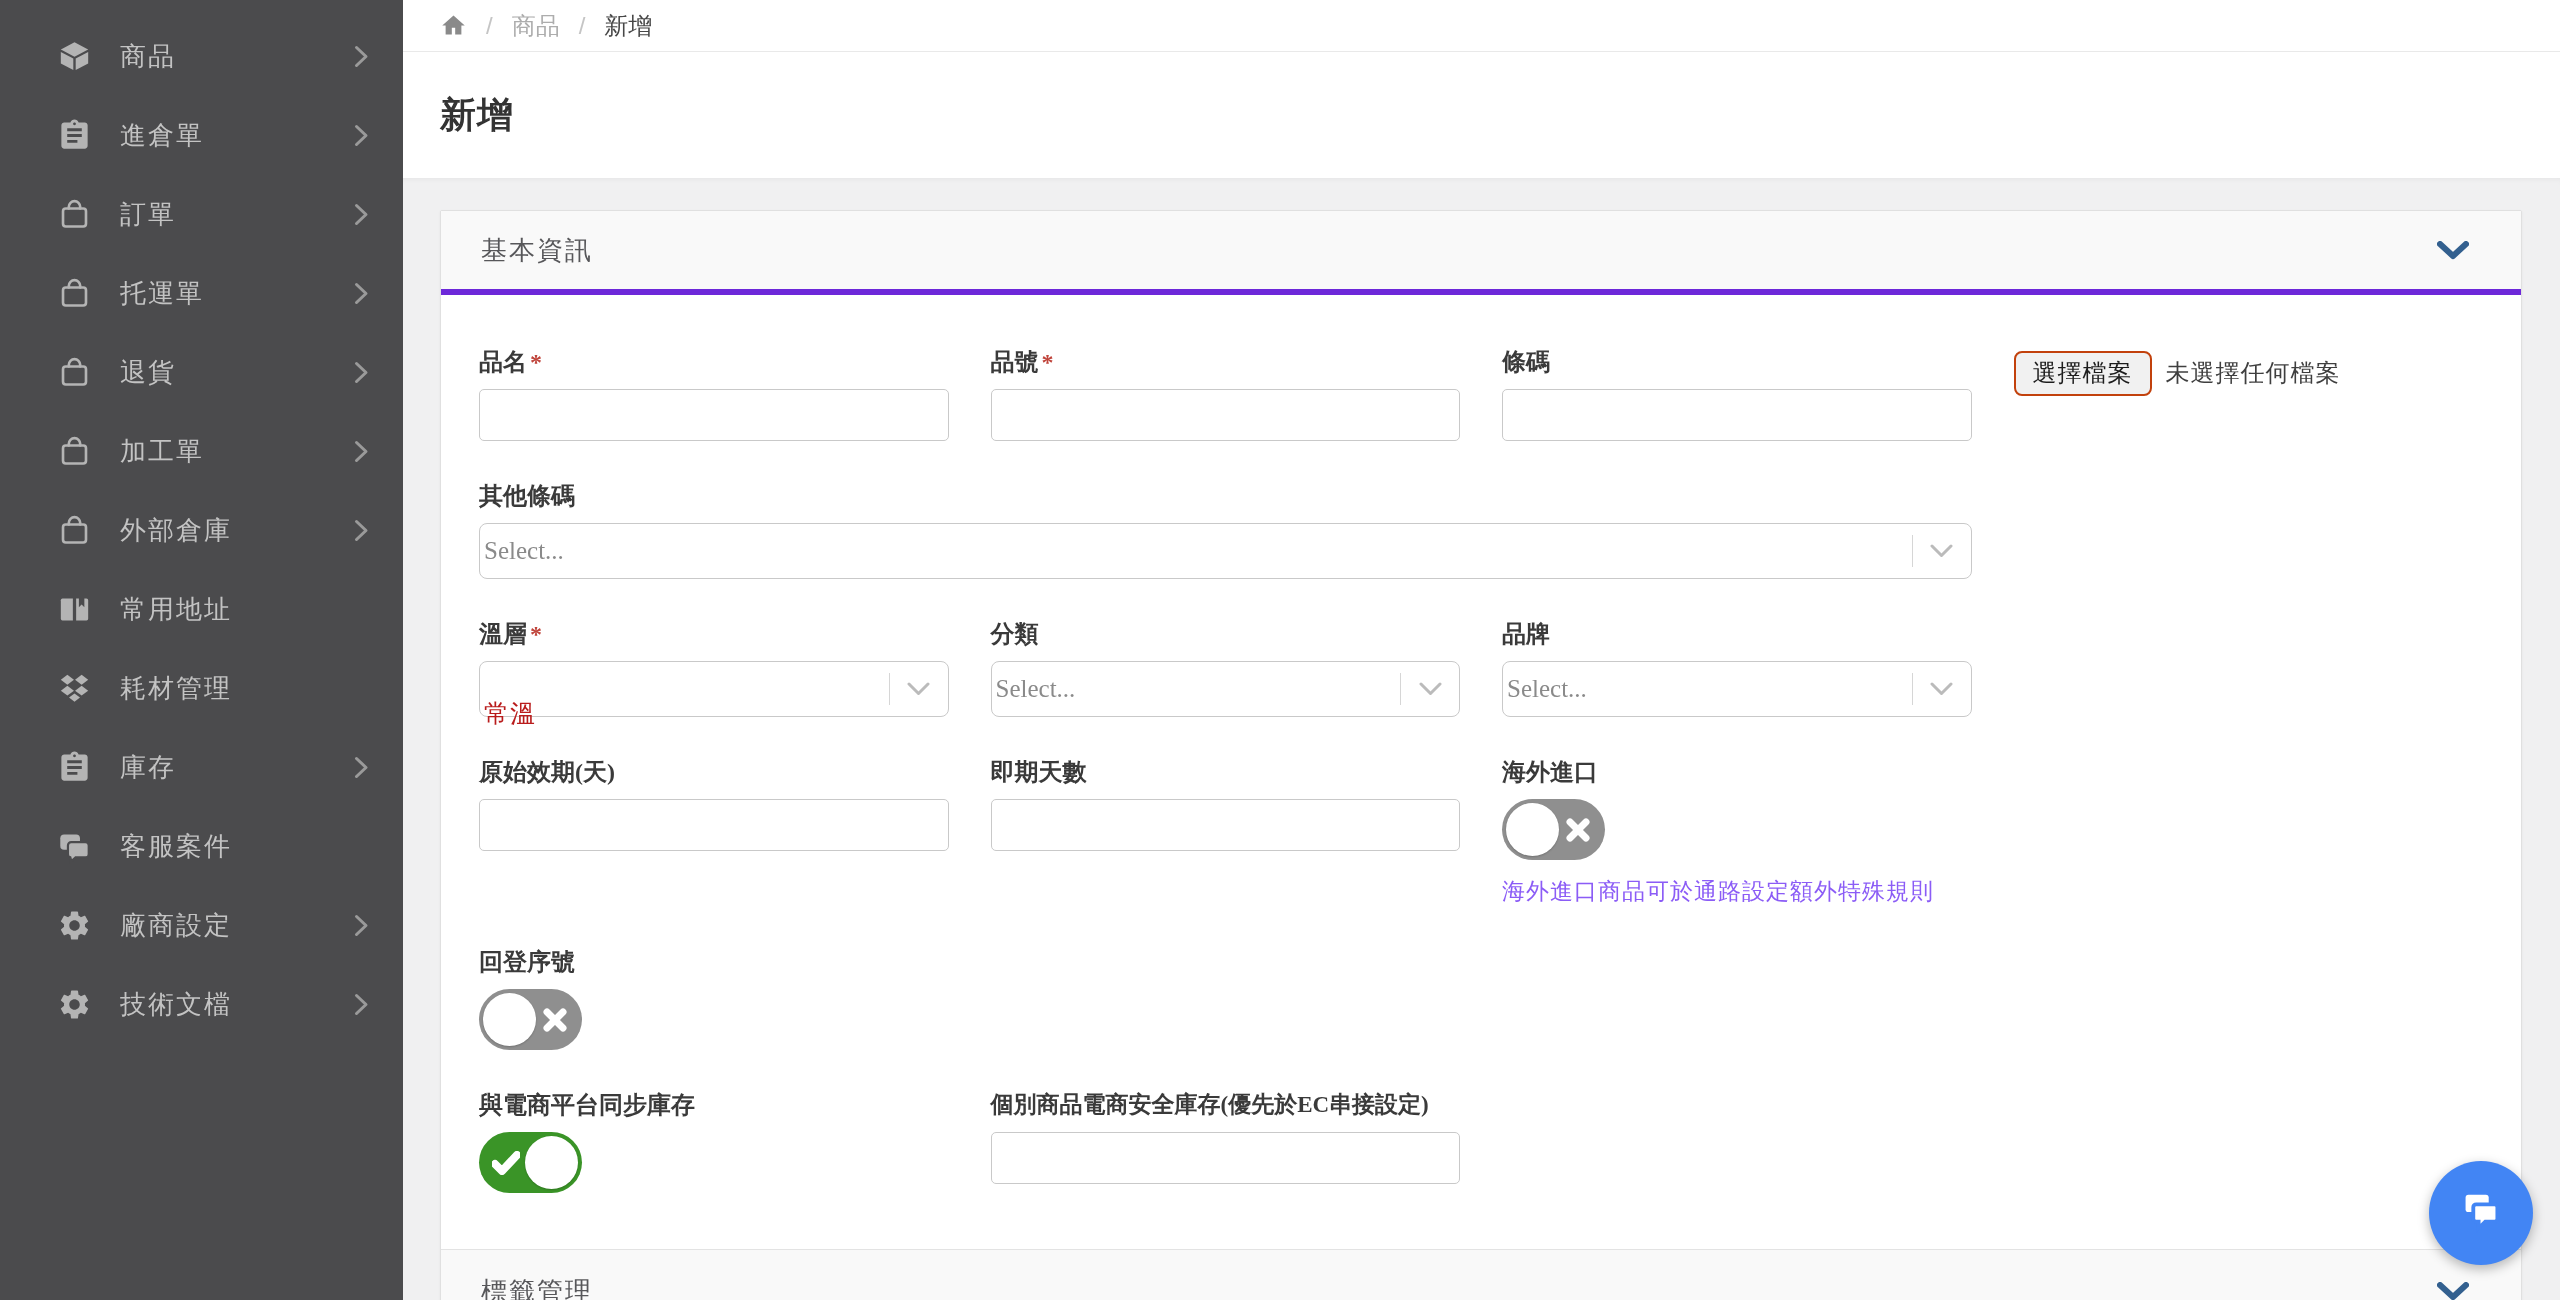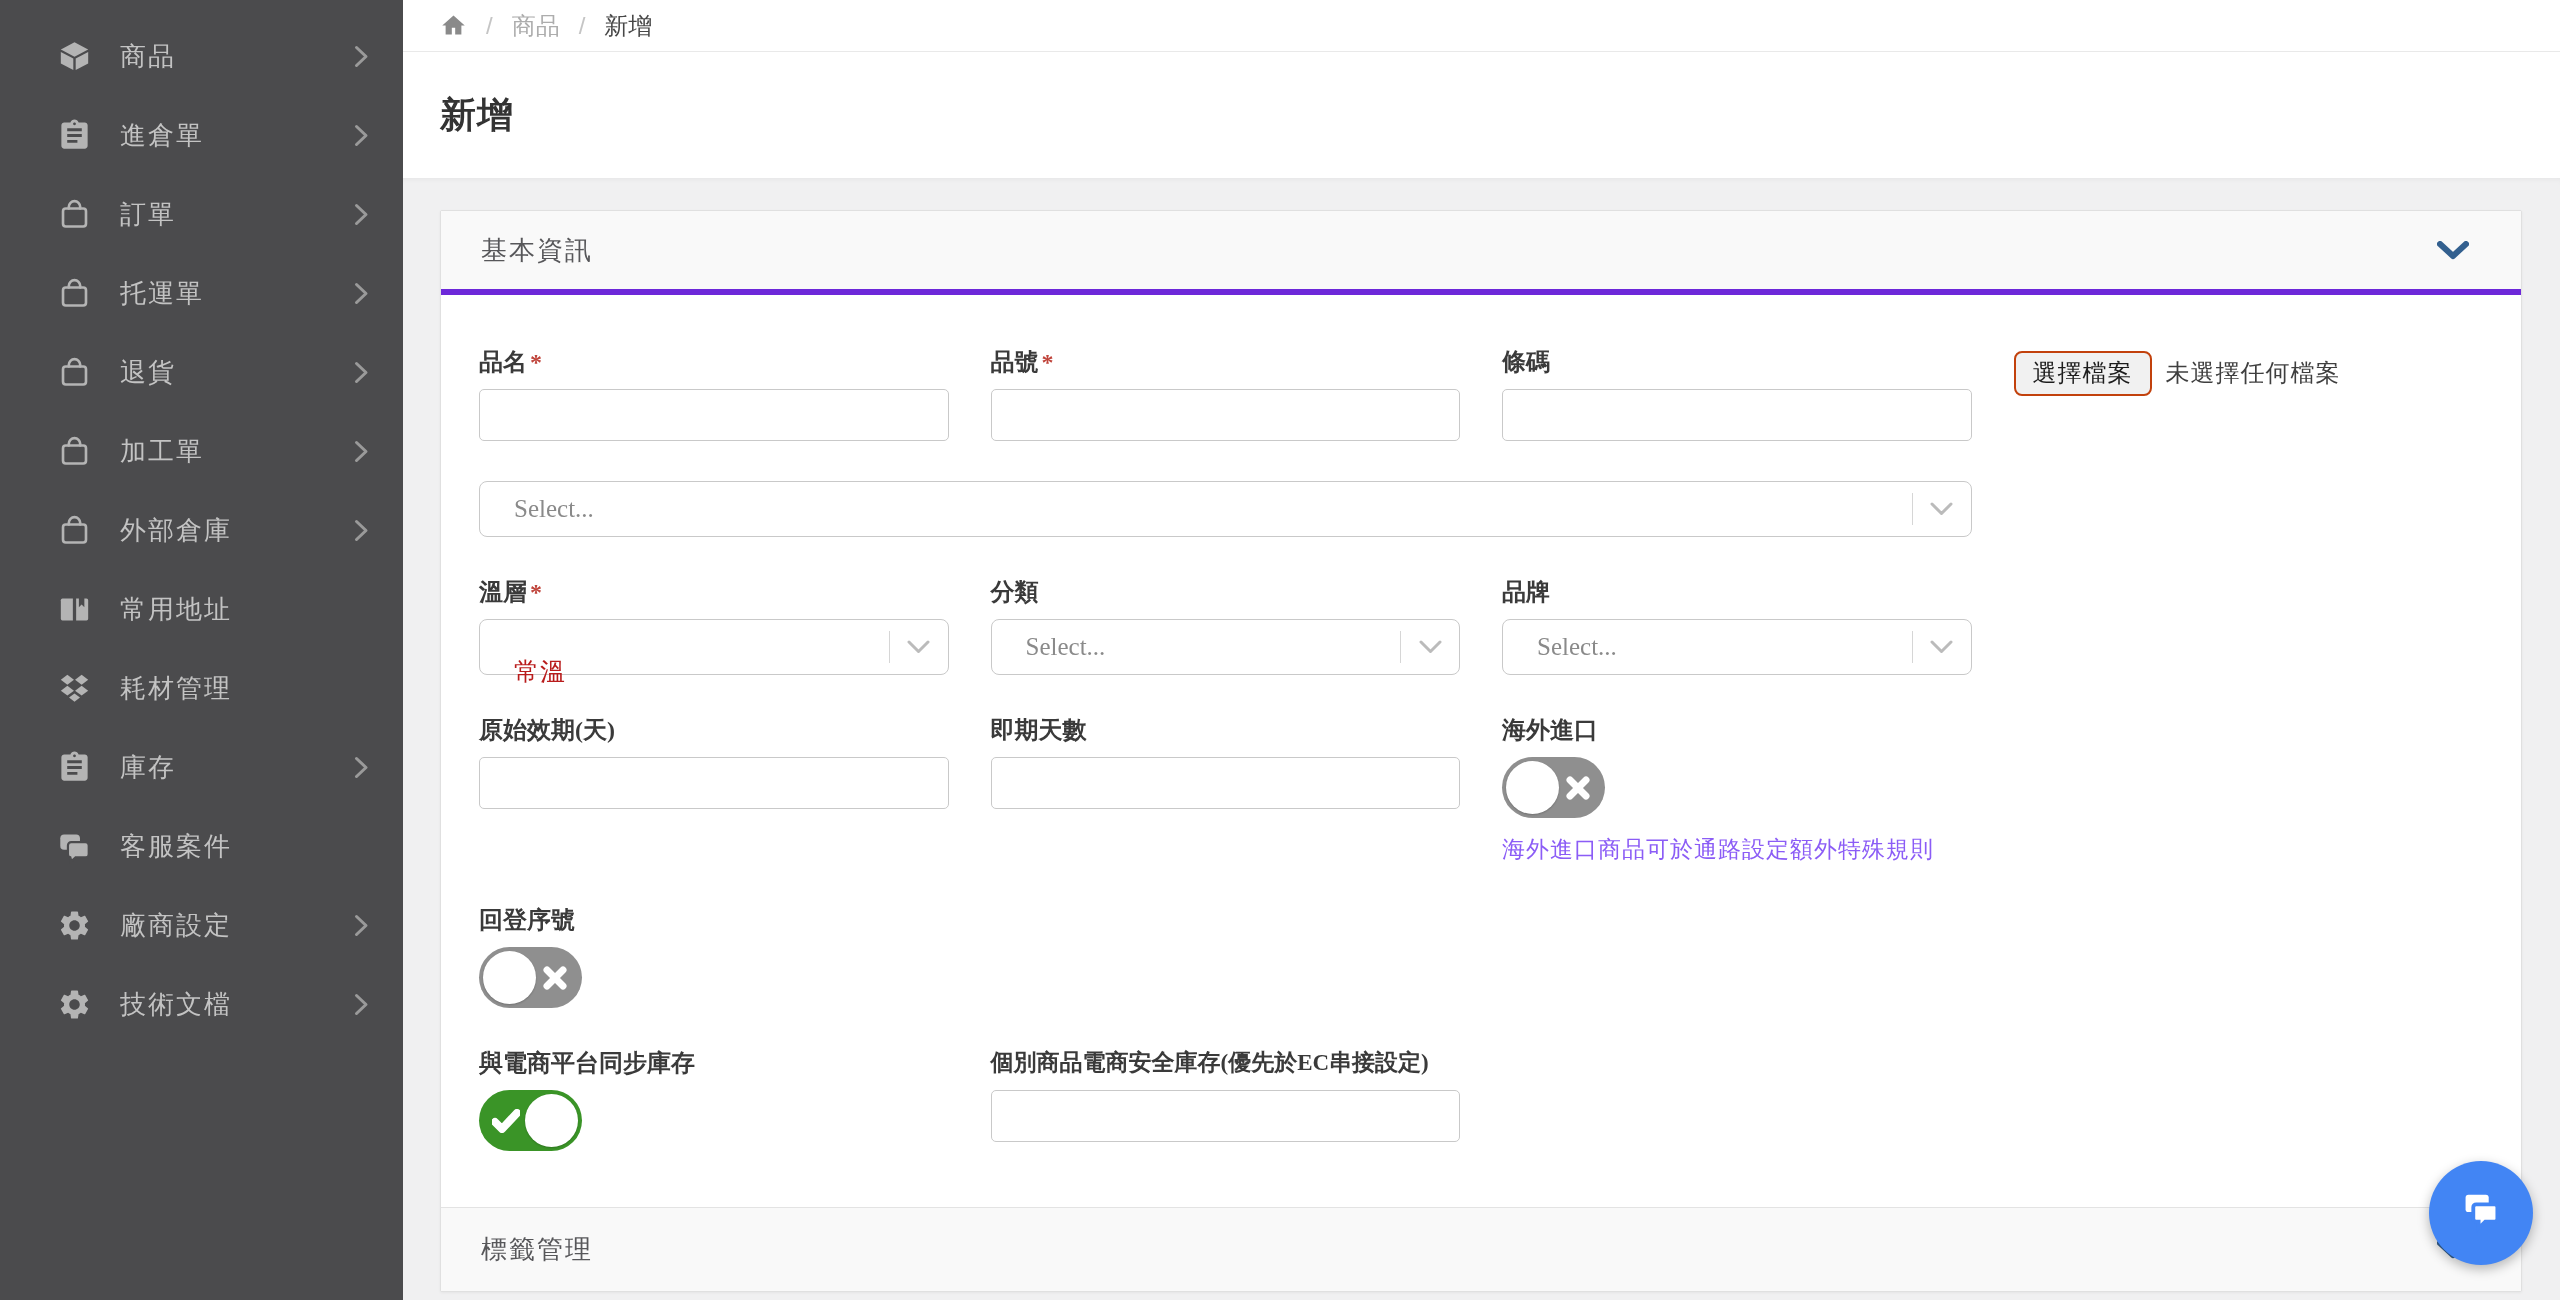--- a/index.html
+++ b/index.html
@@ -70,21 +70,21 @@
   .field-label.small{font-size:23px;}
   .req{color:var(--required-red);margin-left:3px;}
   .text-input{
     width:100%;height:52px;border:1px solid #c9c9c9;border-radius:5px;
     padding:0 14px;font-size:24px;color:#333;background:#fff;outline:none;
     font-family:inherit;
   }
   
   .select{
     height:56px;border:1px solid #c9c9c9;border-radius:8px;background:#fff;
-    display:flex;align-items:center;padding-left:34px;cursor:pointer;
+    display:flex;align-items:center;padding-left:4px;cursor:pointer;
   }
   .select-text{font-size:25px;}
   .select-text.placeholder{color:#8a8a8a;}
   .select-text.value{color:#b91c1c;letter-spacing:1px;margin-top:48px;}
   .select-right{margin-left:auto;display:flex;align-items:center;align-self:stretch;}
   .select-sep{width:1px;height:32px;background:#d6d6d6;align-self:center;}
   .select-chev-zone{width:58px;display:flex;justify-content:center;align-items:center;}
   .select-chev{width:23px;height:14px;stroke:#bbb;fill:none;stroke-width:3;stroke-linecap:round;stroke-linejoin:round;}
   
   .file-row{display:flex;align-items:center;height:52px;}
@@ -339,20 +339,21 @@
           <div>
             <div class="file-row">
               <button class="file-btn">選擇檔案</button>
               <span class="file-status">未選擇任何檔案</span>
             </div>
           </div>
         </div>
 
         <div class="form-row">
           <div class="span3">
+            <label class="field-label">其他條碼</label>
             <div class="select">
               <span class="select-text placeholder">Select...</span>
               <span class="select-right">
                 <span class="select-sep"></span>
                 <span class="select-chev-zone">
                     <svg class="select-chev" viewBox="0 0 23 14">
                       <polyline points="2,2 11.5,11.5 21,2"></polyline>
                     </svg>
                   </span>
               </span>

